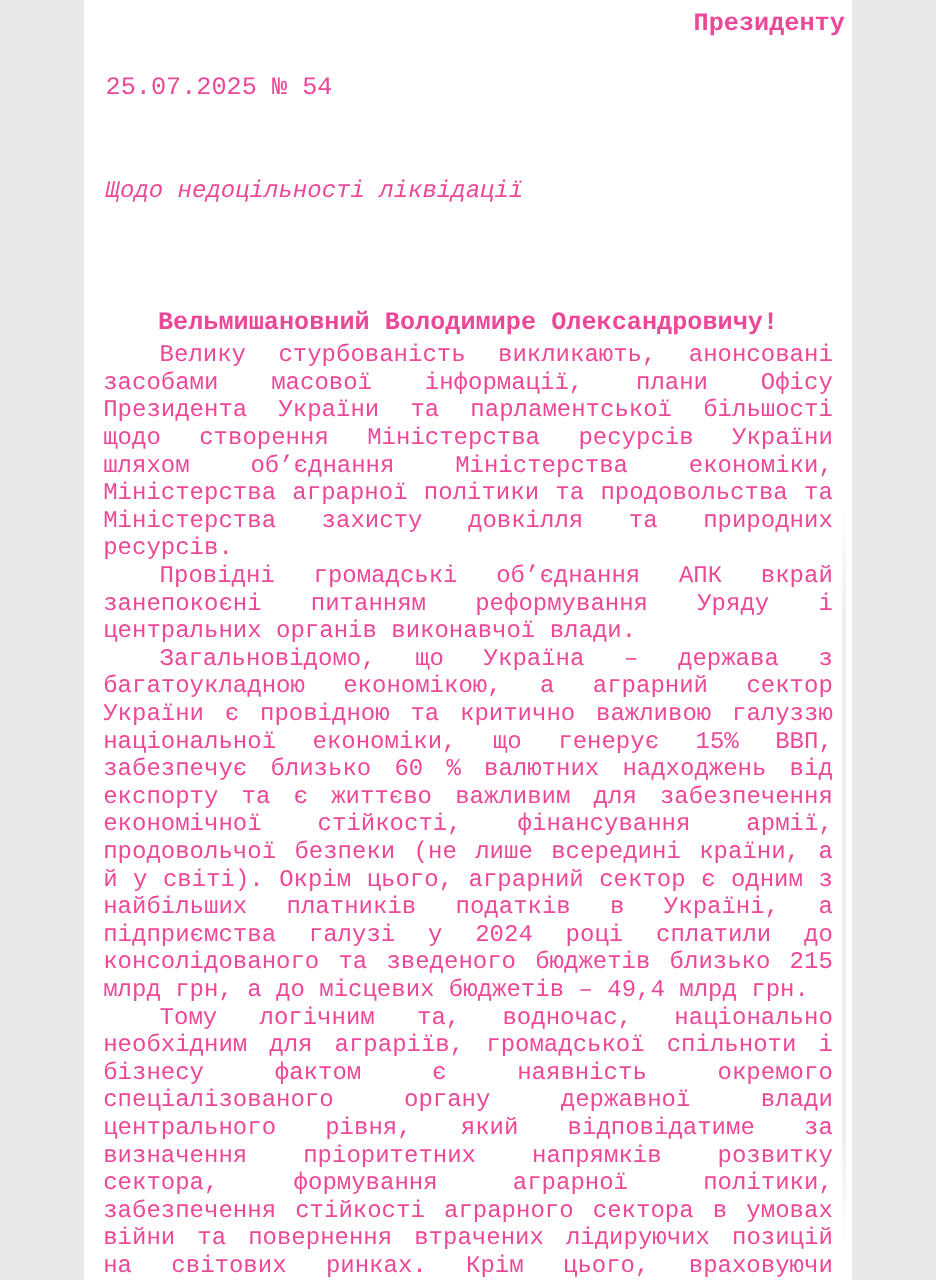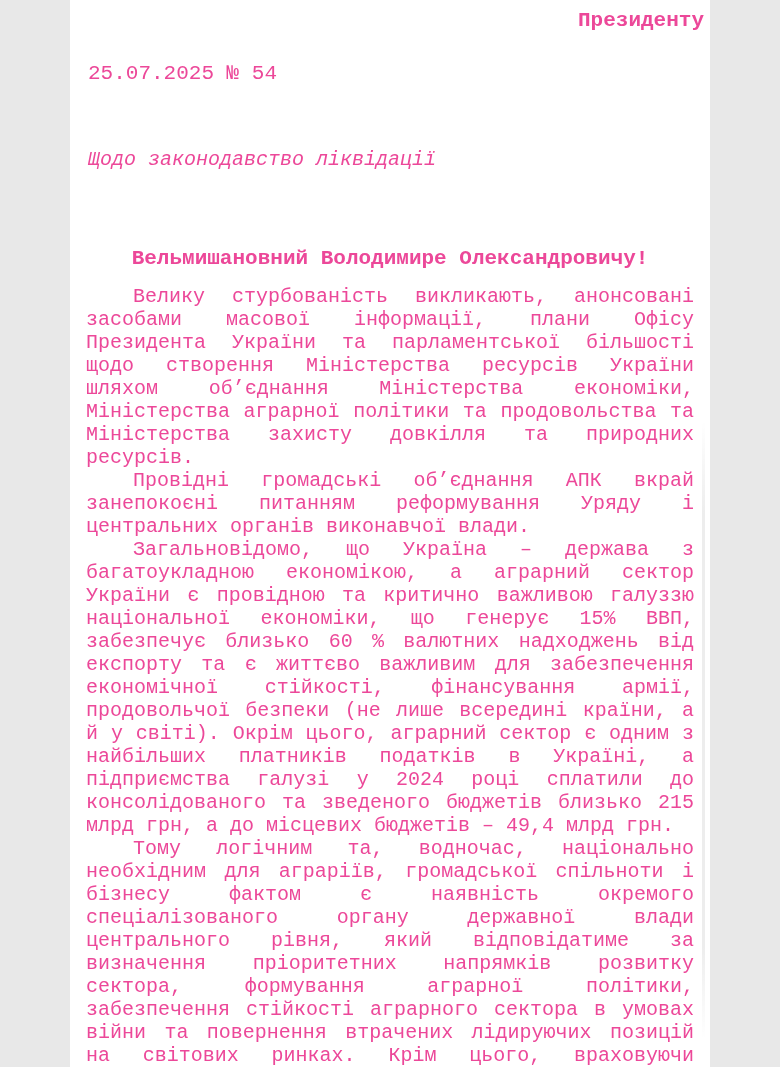--- a/index.html
+++ b/index.html
@@ -40,21 +40,21 @@
     left: 18px;
     top: 148px;
     font-size: 20px;
     font-style: italic;
     line-height: 24px;
   }
   .salutation {
     position: absolute;
     left: 16px;
     right: 16px;
-    top: 247px;
+    top: 258px;
     text-align: center;
     font-size: 21px;
     font-weight: bold;
     line-height: 24px;
   }
   .body-text {
     position: absolute;
     left: 16px;
     right: 16px;
     top: 285px;
@@ -86,21 +86,21 @@
 
 <div class="page">
 
   <div class="addressee">
     <div>Президенту України</div>
   </div>
 
   <div class="reference">25.07.2025 № 54</div>
 
   <div class="subject">
-    <div>Щодо законодавство ліквідації</div>
+    <div>Щодо недоцільності ліквідації</div>
   </div>
 
   <div class="salutation">Вельмишановний Володимире Олександровичу!</div>
 
   <div class="body-text">
     <p>Велику стурбованість викликають, анонсовані засобами масової інформації, плани Офісу Президента України та парламентської більшості щодо створення Міністерства ресурсів України шляхом об’єднання Міністерства економіки, Міністерства аграрної політики та продовольства та Міністерства захисту довкілля та природних ресурсів.</p>
     <p>Провідні громадські об’єднання АПК вкрай занепокоєні питанням реформування Уряду і центральних органів виконавчої влади.</p>
     <p>Загальновідомо, що Україна – держава з багатоукладною економікою, а аграрний сектор України є провідною та критично важливою галуззю національної економіки, що генерує 15% ВВП, забезпечує близько 60 % валютних надходжень від експорту та є життєво важливим для забезпечення економічної стійкості, фінансування армії, продовольчої безпеки (не лише всередині країни, а й у світі). Окрім цього, аграрний сектор є одним з найбільших платників податків в Україні, а підприємства галузі у 2024 році сплатили до консолідованого та зведеного бюджетів близько 215 млрд грн, а до місцевих бюджетів – 49,4 млрд грн.</p>
     <p>Тому логічним та, водночас, національно необхідним для аграріїв, громадської спільноти і бізнесу фактом є наявність окремого спеціалізованого органу державної влади центрального рівня, який відповідатиме за визначення пріоритетних напрямків розвитку сектора, формування аграрної політики, забезпечення стійкості аграрного сектора в умовах війни та повернення втрачених лідируючих позицій на світових ринках. Крім цього, враховуючи незмінний курс України до Європейського Союзу, нашій Державі необхідно максимально прискорено імплементувати європейські норми та адаптувати до них вітчизняне законодавство, а також відповідні підзаконні акти. Це складний законодавчий процес, який потребує розуміння специфічних особливостей сектору та фахового представлення на урядовому і парламентському рівнях. Досвід перемовин з європейським країнами свідчить про складний переговорний процес інтеграції українського аграрного сектору та відкриття доступу вітчизняним товарам на європейські ринки, тому вкрай важливо мати Міністерство аграрної політики та продовольства, яке зможе відстояти інтереси українського аграрного сектору. Адже більшість країн з розвиненим АПК мають окремий центральний орган виконавчої влади, який відповідає виключно за формування аграрної політики, зокрема, США, Канада, Туреччина. Майже всі країни-члени ЄС мають міністерства або відомства, які відповідають виключно за сільське господарство та продовольство.</p>
   </div>

